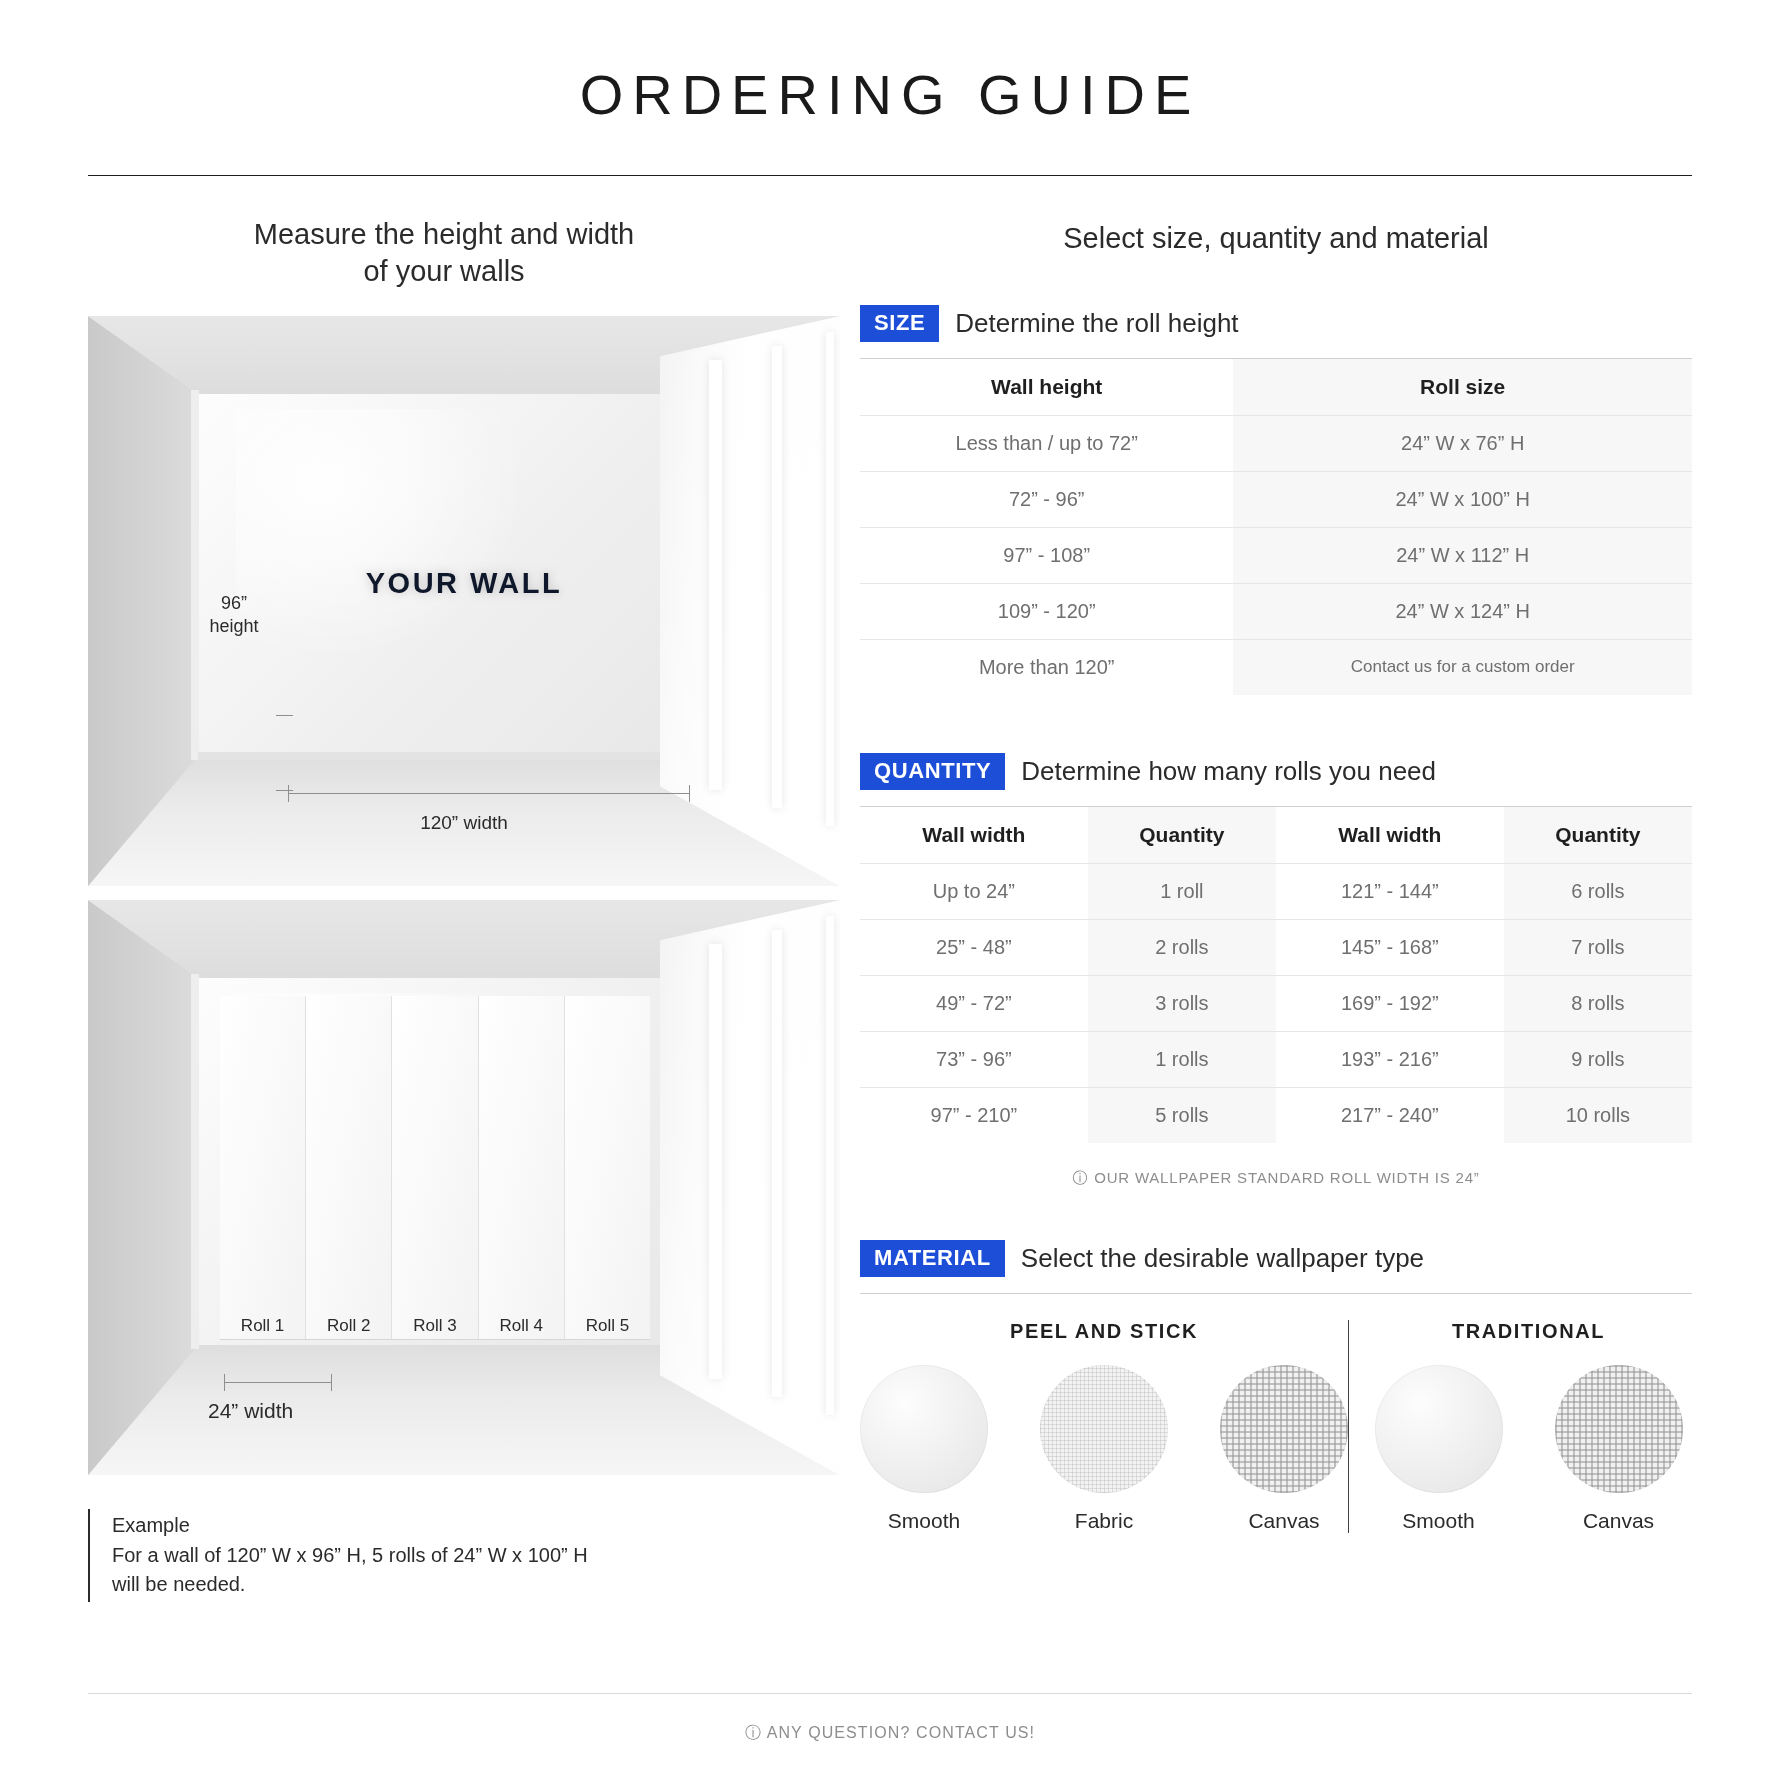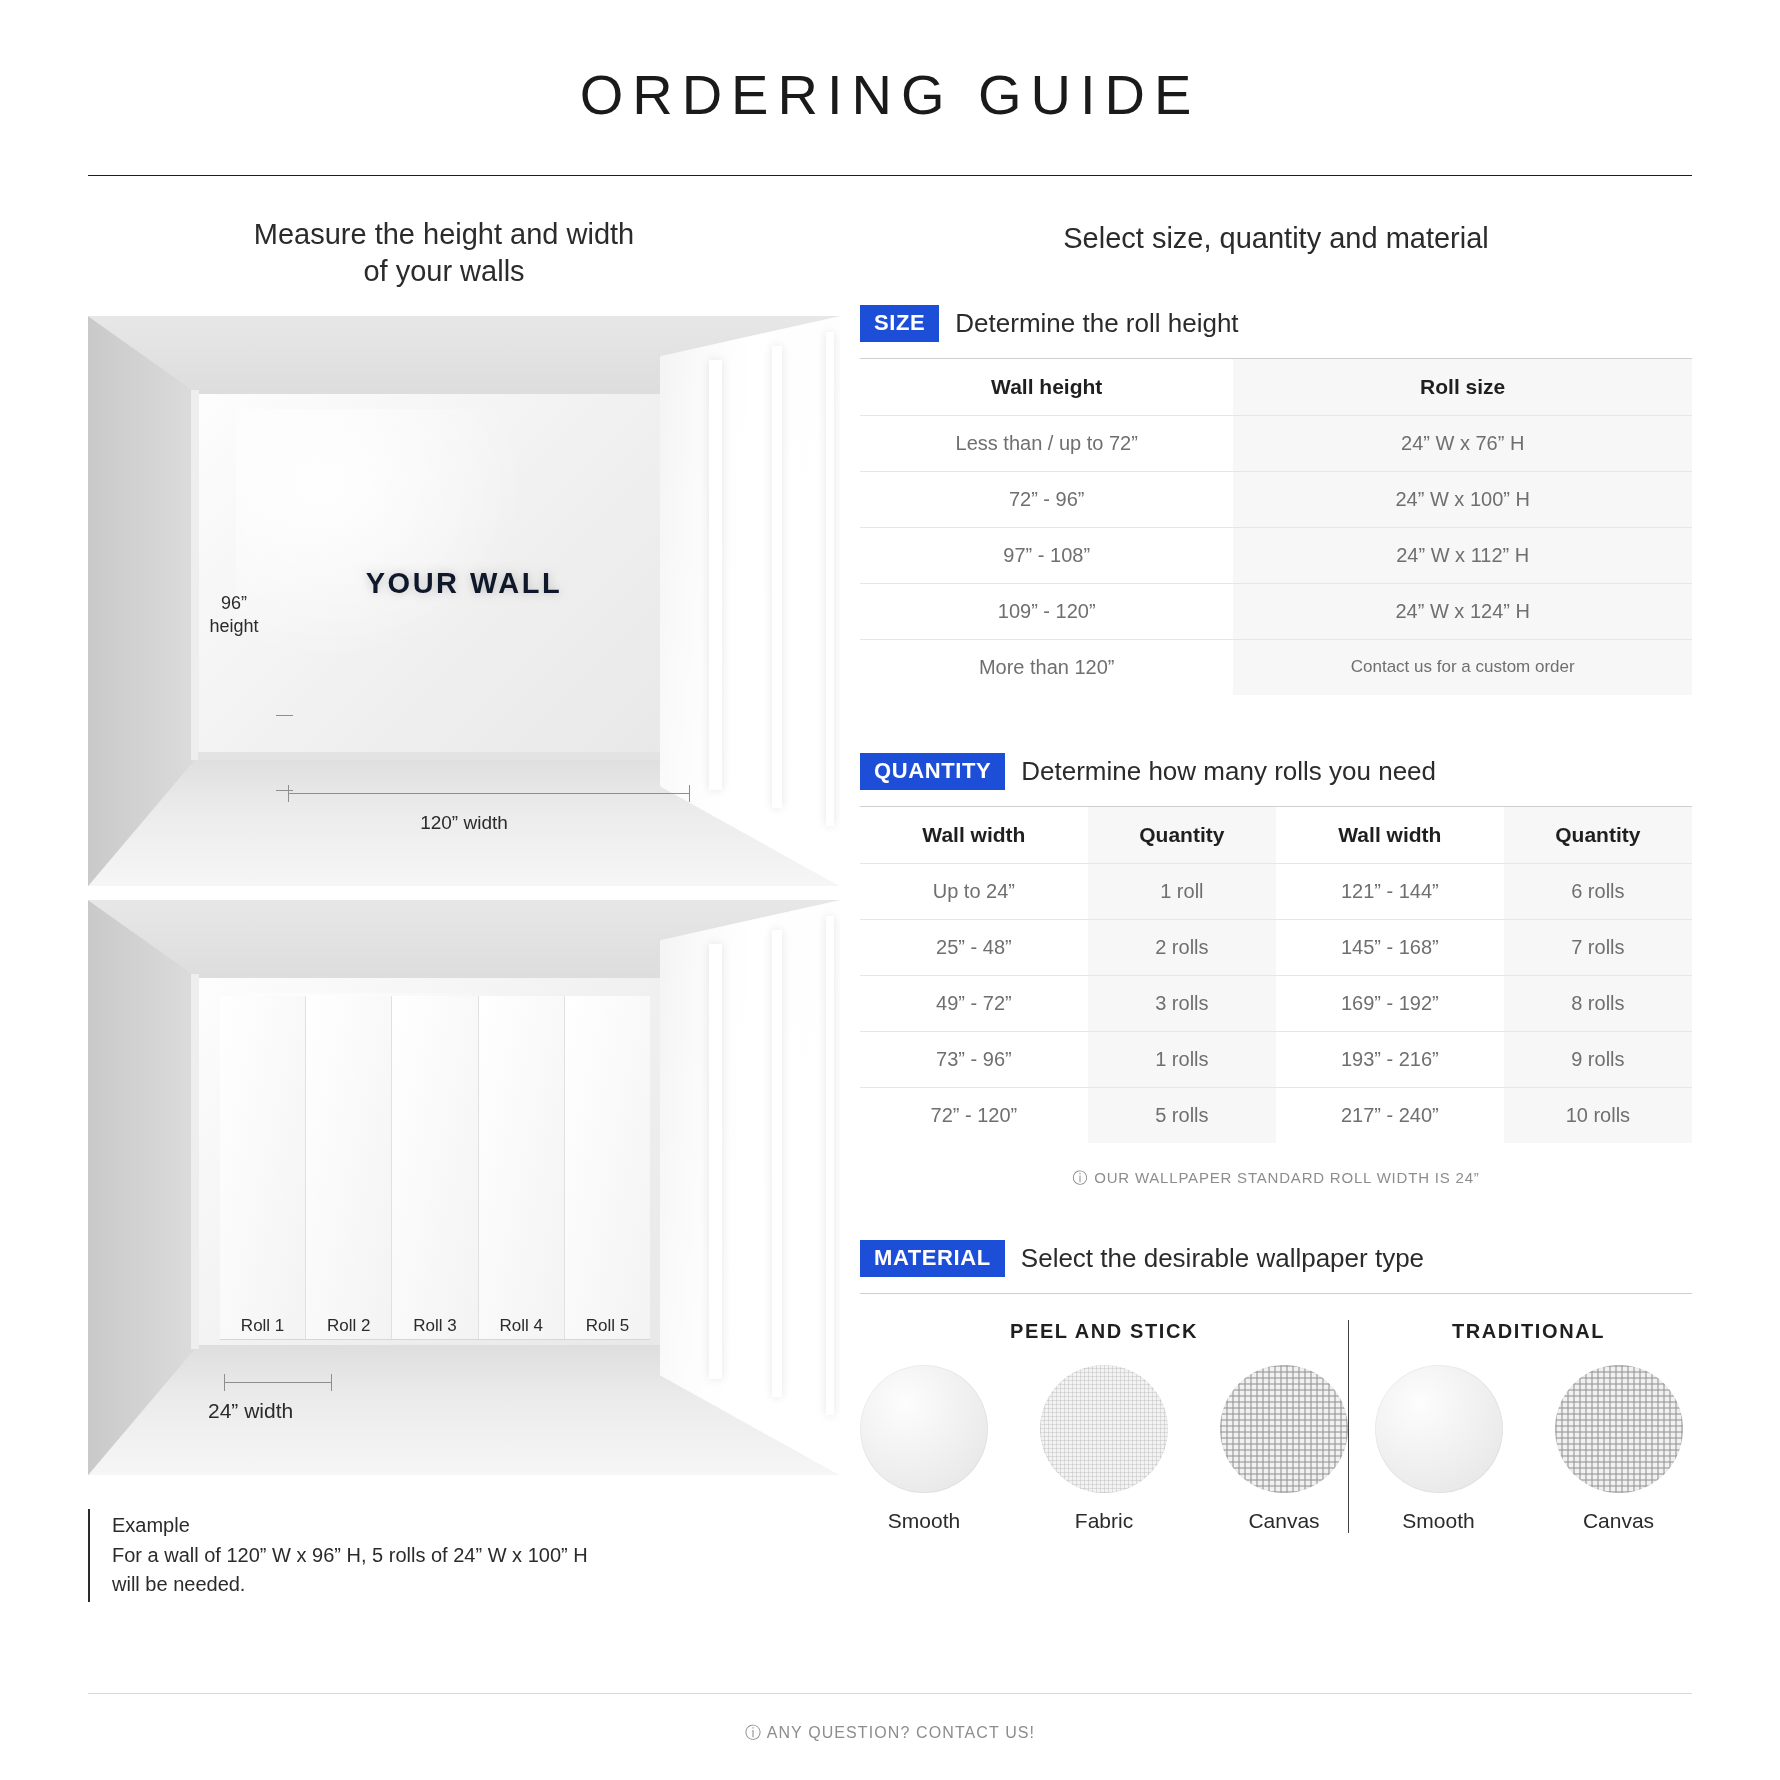--- a/index.html
+++ b/index.html
@@ -410,21 +410,21 @@
               <td>169” - 192”</td>
               <td>8 rolls</td>
             </tr>
             <tr>
               <td>73” - 96”</td>
               <td>1 rolls</td>
               <td>193” - 216”</td>
               <td>9 rolls</td>
             </tr>
             <tr>
-              <td>72” - 120”</td>
+              <td>97” - 210”</td>
               <td>5 rolls</td>
               <td>217” - 240”</td>
               <td>10 rolls</td>
             </tr>
           </tbody>
         </table>
 
         <div class="note">
           <span class="i">ⓘ</span><span>OUR WALLPAPER STANDARD ROLL WIDTH IS 24”</span>
         </div>

